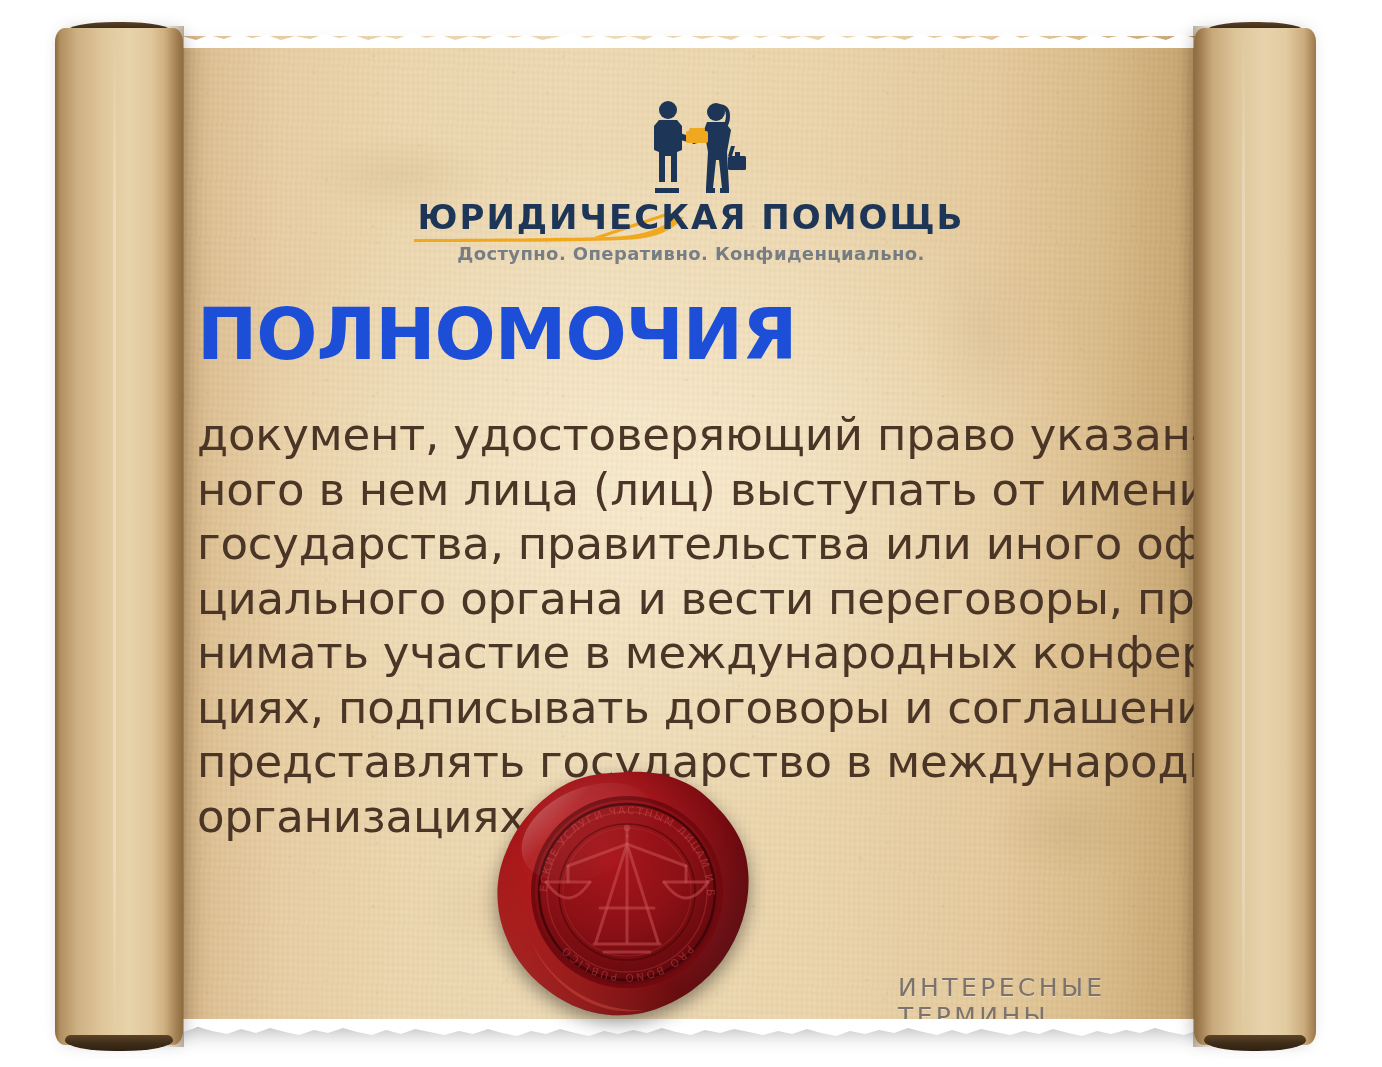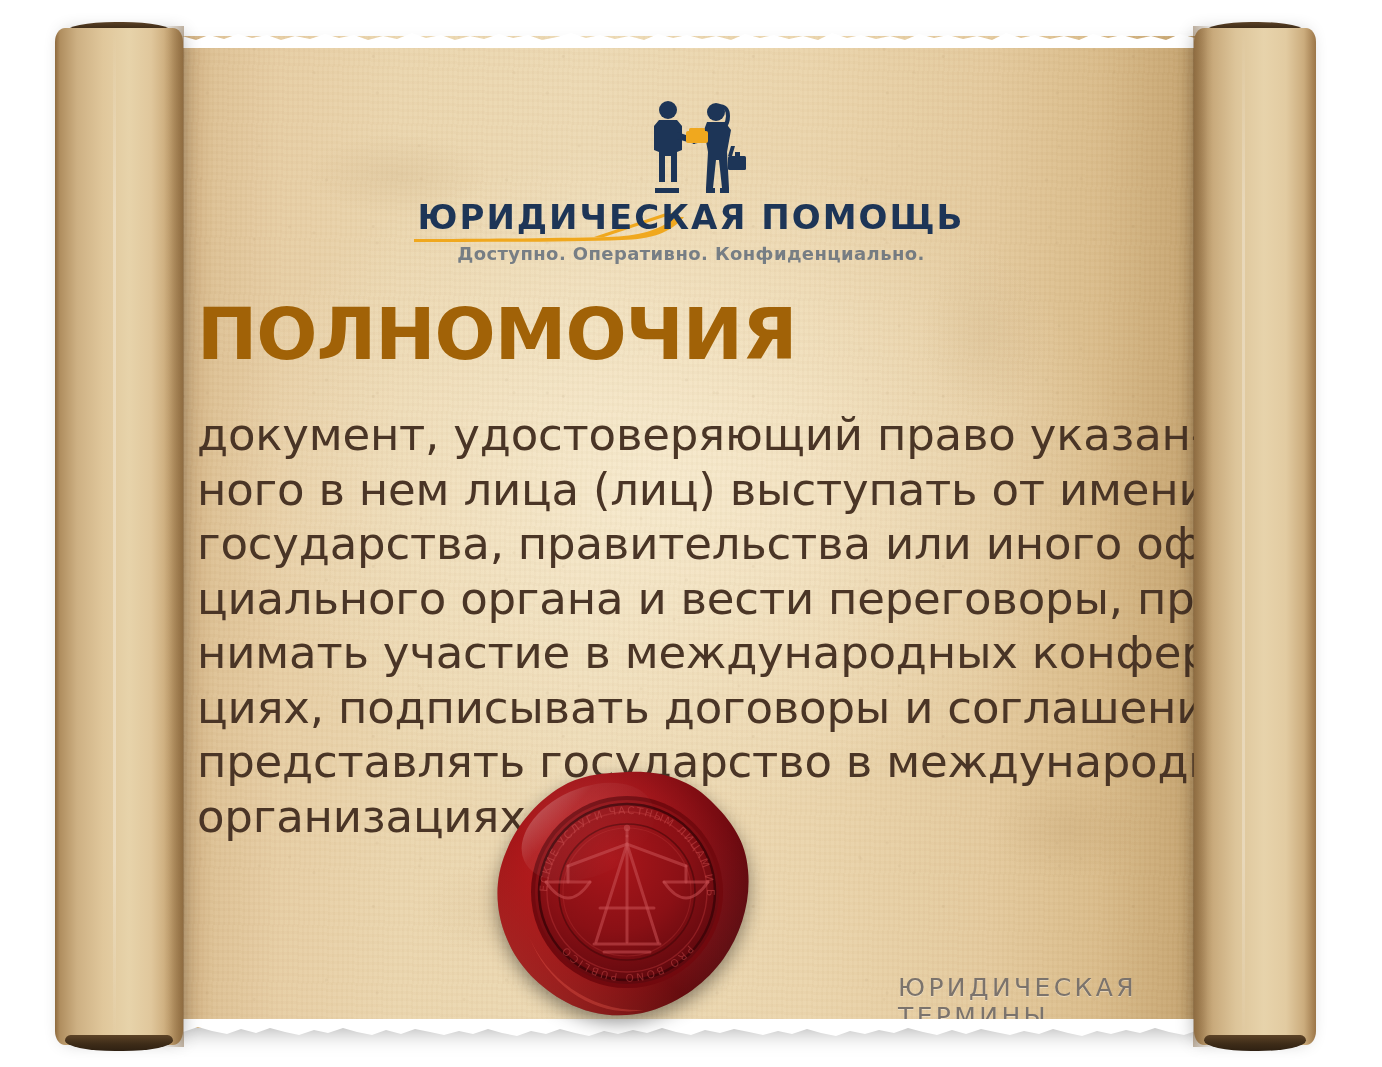--- a/index.html
+++ b/index.html
@@ -230,21 +230,21 @@
   
   .headline {
     position: absolute;
     left: 29px;
     top: 264px;
     font-family: "DejaVu Sans", sans-serif;
     font-weight: 700;
     font-size: 72px;
     line-height: 0.96;
     letter-spacing: -1px;
-    color: #a16207;
+    color: #1d4ed8;
     text-transform: uppercase;
     -webkit-mask-image:
       radial-gradient(circle at 10% 18%, transparent 0 4.2px, #000 4.8px),
       radial-gradient(circle at 26% 63%, transparent 0 3.4px, #000 4.0px),
       radial-gradient(circle at 42% 28%, transparent 0 3.9px, #000 4.5px),
       radial-gradient(circle at 58% 78%, transparent 0 3.1px, #000 3.7px),
       radial-gradient(circle at 73% 36%, transparent 0 4.0px, #000 4.6px),
       radial-gradient(circle at 88% 70%, transparent 0 3.3px, #000 3.9px),
       radial-gradient(circle at 34% 90%, transparent 0 2.8px, #000 3.4px),
       radial-gradient(circle at 66% 10%, transparent 0 3.0px, #000 3.6px);
@@ -377,21 +377,21 @@
       <span class="line">документ, удостоверяющий право указан-</span>
       <span class="line">ного в нем лица (лиц) выступать от имени</span>
       <span class="line">государства, правительства или иного офи-</span>
       <span class="line">циального органа и вести переговоры, при-</span>
       <span class="line">нимать участие в международных конферен-</span>
       <span class="line">циях, подписывать договоры и соглашения,</span>
       <span class="line">представлять государство в международных</span>
       <span class="line">организациях и т. д.</span>
     </div>
 
-    <div class="footer-label">ЮРИДИЧЕСКАЯ ТЕРМИНЫ</div>
+    <div class="footer-label">ИНТЕРЕСНЫЕ ТЕРМИНЫ</div>
   </div>
 
   <svg class="wax-seal" viewBox="0 0 286 256">
     <defs>
       <radialGradient id="waxBlob" cx="38%" cy="30%" r="78%">
         <linearGradient id="dummy"></linearGradient>
         <stop offset="0%" stop-color="#c0282a"></stop>
         <stop offset="38%" stop-color="#9e1217"></stop>
         <stop offset="72%" stop-color="#700a10"></stop>
         <stop offset="100%" stop-color="#46060a"></stop>

